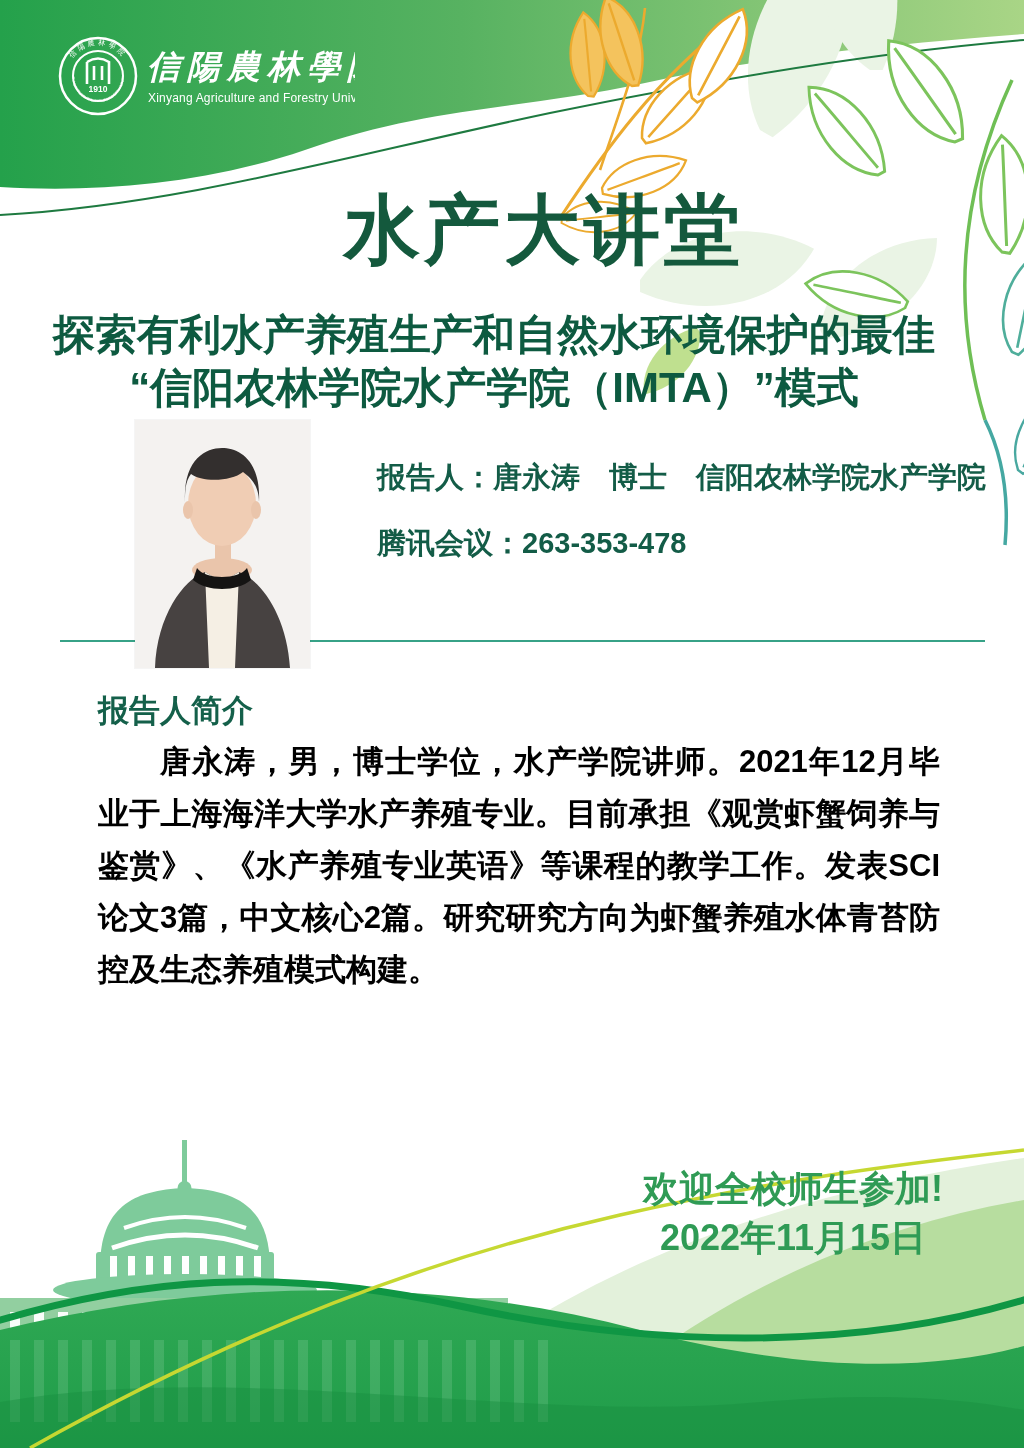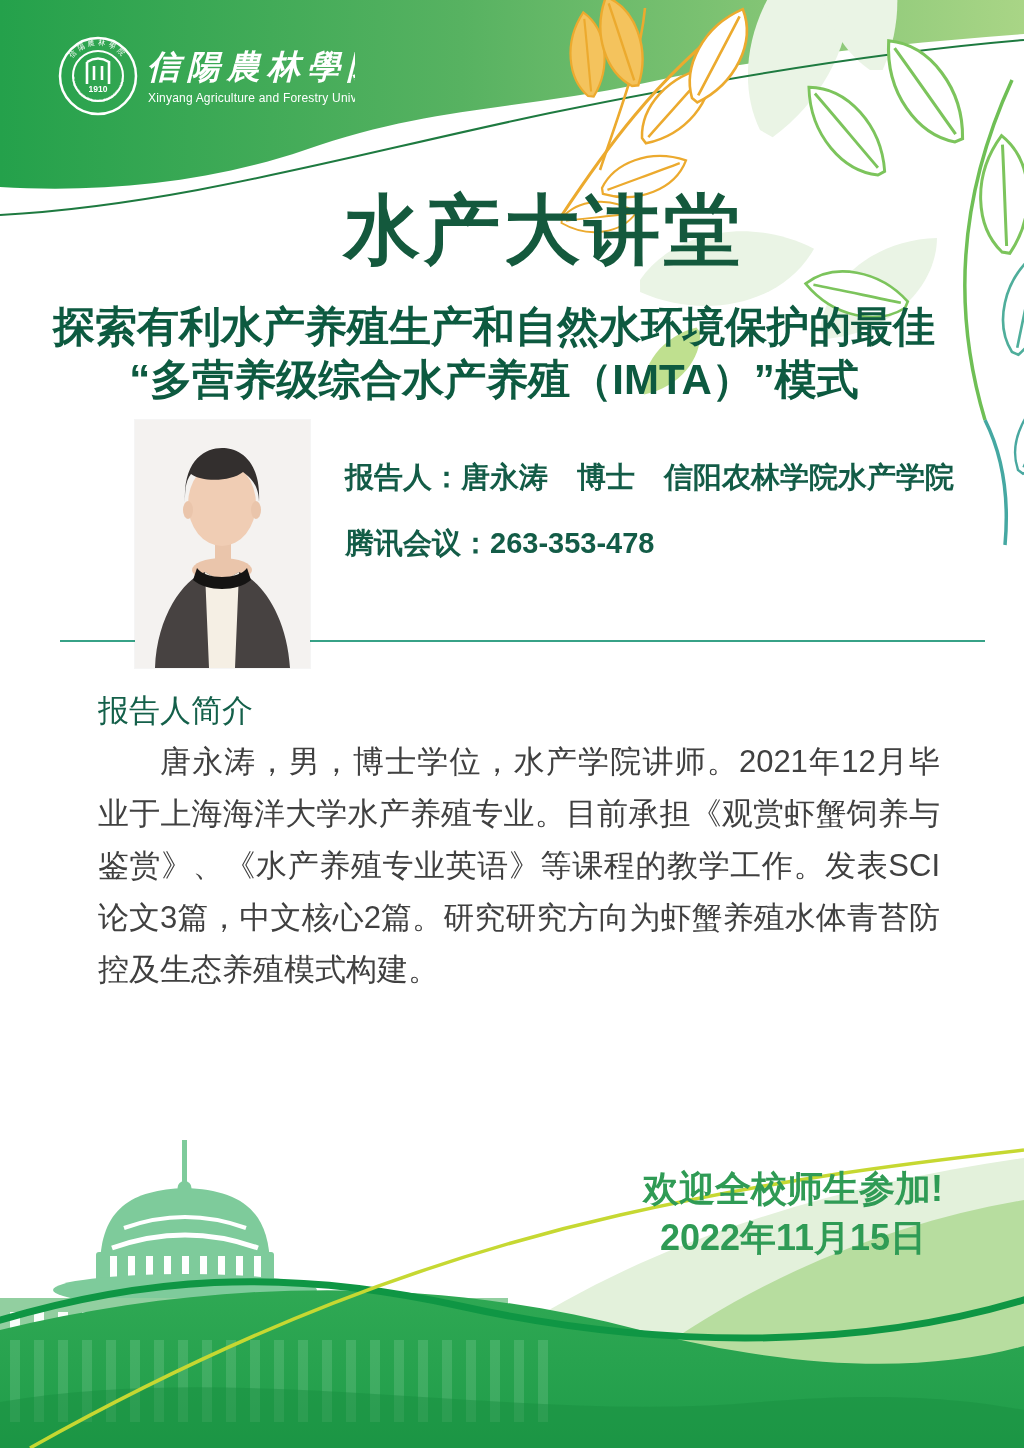--- a/index.html
+++ b/index.html
@@ -8,41 +8,41 @@
     overflow:hidden;margin:0 auto;
     font-family:"Liberation Sans","DejaVu Sans",sans-serif;
   }
   .bg{position:absolute;inset:0;width:1024px;height:1448px;z-index:0;}
   .layer{position:absolute;z-index:2;}
   .title{
     left:0;top:180px;width:1024px;text-align:center;
     font-size:76px;font-weight:bold;color:#14593d;letter-spacing:4px;padding-left:32px;
   }
   .subtitle{
-    left:0;top:300px;width:988px;text-align:center;
+    left:0;top:308px;width:988px;text-align:center;
     font-size:42px;font-weight:bold;color:#0d5a40;line-height:53px;
   }
   .photo{
     left:135px;top:420px;width:175px;height:248px;z-index:3;
     box-shadow:0 0 0 1px rgba(0,0,0,0.04);
   }
   .info{
     left:345px;top:458px;width:660px;
     font-size:29px;font-weight:bold;color:#135c47;
   }
-  .info div{margin-bottom:26px;white-space:nowrap;}
+  .info div{margin-bottom:26px;white-space:nowrap;margin-left:32px;}
   .divider{
     left:60px;top:640px;width:925px;height:2px;background:#37a287;z-index:1;
   }
   .bio-heading{
-    left:98px;top:690px;font-size:31px;font-weight:normal;color:#14604a;
+    left:98px;top:690px;font-size:31px;font-weight:bold;color:#14604a;
   }
   .bio-text{
     left:98px;top:736px;width:842px;
-    font-size:31px;font-weight:400;color:#404040;line-height:52px;
+    font-size:31px;font-weight:700;color:#000000;line-height:52px;
     text-indent:2em;text-align:justify;
   }
   .footer{
     left:593px;top:1165px;width:400px;text-align:center;
     font-size:36px;font-weight:700;color:#2f9b55;
   }
   .footer .date{}
   .logo{left:55px;top:30px;width:300px;height:90px;}
 </style>
 </head>
@@ -210,21 +210,21 @@
       <text x="43" y="62" font-size="8.5" font-weight="bold" fill="#ffffff" text-anchor="middle">1910</text>
     </g>
     <text x="92" y="48" font-size="33" font-weight="bold" fill="#ffffff" letter-spacing="7" font-style="italic">信陽農林學院</text>
     <text x="93" y="72" font-size="12" fill="#ffffff" letter-spacing="0.2">Xinyang Agriculture and Forestry University</text>
   </svg>
 
   <div class="layer title">水产大讲堂</div>
 
   <div class="layer subtitle">
     <div>探索有利水产养殖生产和自然水环境保护的最佳</div>
-    <div>“多营养级综合水产养殖（IMTA）”模式</div>
+    <div>“信阳农林学院水产学院（IMTA）”模式</div>
   </div>
 
   <svg class="layer photo" viewBox="0 0 175 248">
     <rect width="175" height="248" fill="#f4f2f0"></rect>
     <rect x="80" y="118" width="16" height="34" fill="#eac5ab"></rect>
     <ellipse cx="87" cy="150" rx="30" ry="12" fill="#eac5ab"></ellipse>
     <ellipse cx="87" cy="84" rx="34" ry="42" fill="#f0cdb4"></ellipse>
     <path d="M50,82 C48,40 70,28 87,28 C104,28 126,40 124,82 C124,66 116,58 108,52 C96,62 66,62 56,54 C50,62 50,72 50,82 Z" fill="#332f2e"></path>
     <ellipse cx="53" cy="90" rx="5" ry="9" fill="#eac5ab"></ellipse>
     <ellipse cx="121" cy="90" rx="5" ry="9" fill="#eac5ab"></ellipse>

